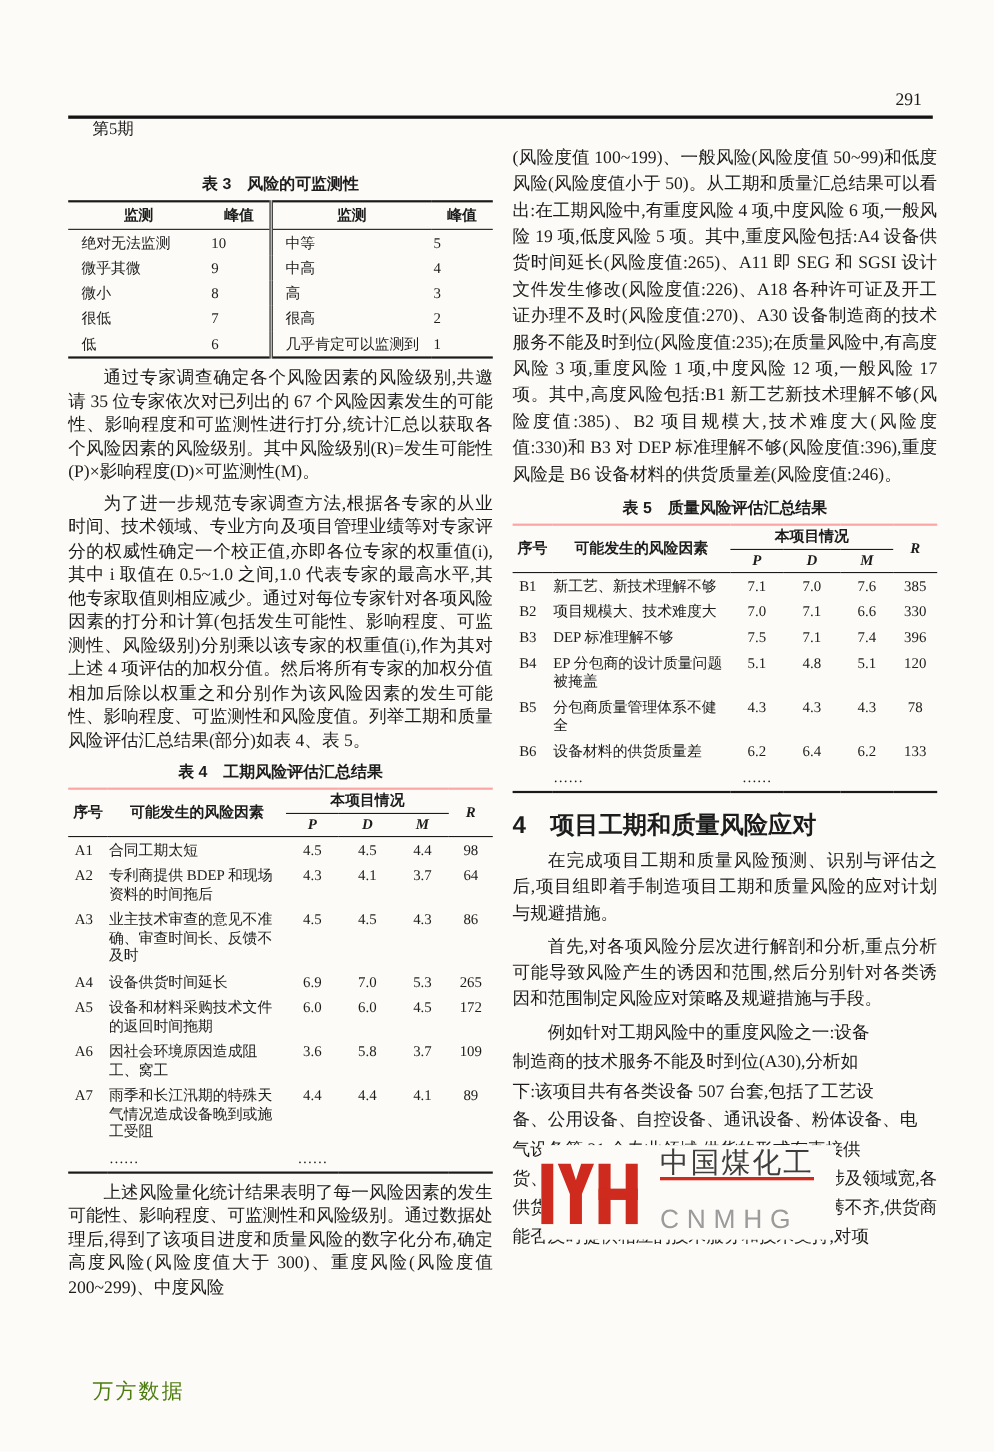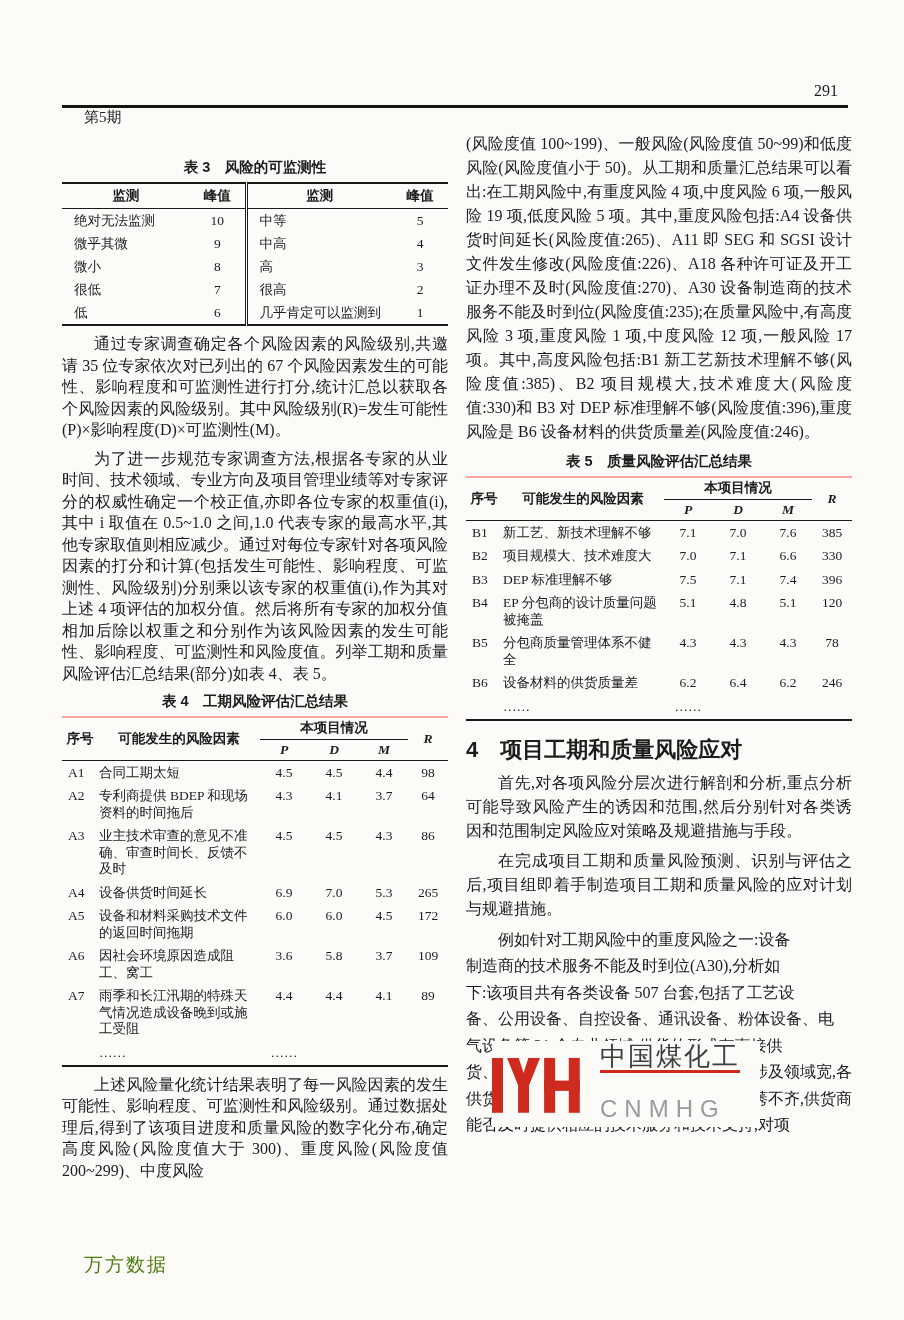--- a/index.html
+++ b/index.html
@@ -27,21 +27,21 @@
     font-size:14.5px;text-align:center;margin:8px 0 5px 0;}
   .sec-heading{font-family:Liberation Sans, sans-serif;font-weight:bold;
     font-size:22px;margin:14px 0 4px 0;}
   
   table{border-collapse:collapse;width:100%;table-layout:fixed;}
   .t3{font-size:13.5px;border-top:2px solid #1a1a1a;border-bottom:2px solid #1a1a1a;}
   .t3 thead{border-bottom:1.5px solid #1a1a1a;}
   .t3 th{font-family:"Liberation Sans","DejaVu Sans",sans-serif;font-weight:bold;padding:3px 2px;text-align:center;}
   .t3 td{padding:2.5px 2px;}
   .t3 .c-name{text-align:left;padding-left:12px;}
-  .t3 .c-val{text-align:center;}
+  .t3 .c-val{}
   .t3 .sep{border-left:3px double #1a1a1a;}
   .t45{font-size:13.5px;line-height:16.5px;border-top:2px solid #fca5a5;border-bottom:2px solid #1a1a1a;}
   .t45 thead{border-bottom:1.5px solid #1a1a1a;}
   .t45 th{font-family:"Liberation Sans","DejaVu Sans",sans-serif;font-weight:bold;padding:2px 1px;text-align:center;vertical-align:middle;}
   .t45 th.it,.t45 td.it{font-family:"Liberation Serif","DejaVu Serif",serif;font-style:italic;font-weight:bold;}
   .t45 .group-th{border-bottom:1px solid #1a1a1a;}
   .t45 td{padding:3.5px 1px;vertical-align:top;}
   .t45 .c-id{text-align:left;padding-left:6px;}
   .t45 .c-factor{text-align:left;padding-right:6px;}
   .t45 .c-num,.t45 .c-r{text-align:center;font-style:normal;}
@@ -284,36 +284,36 @@
             <td class="c-num">4.3</td>
             <td class="c-num">4.3</td>
             <td class="c-r">78</td>
           </tr>
           <tr>
             <td class="c-id">B6</td>
             <td class="c-factor">设备材料的供货质量差</td>
             <td class="c-num">6.2</td>
             <td class="c-num">6.4</td>
             <td class="c-num">6.2</td>
-            <td class="c-r">246</td>
+            <td class="c-r">133</td>
           </tr>
           <tr>
             <td class="c-id"></td>
             <td class="c-factor">……</td>
             <td class="c-num">……</td>
             <td class="c-num"></td>
             <td class="c-num"></td>
             <td class="c-r"></td>
           </tr>
         </tbody>
     </table>
 
     <div class="sec-heading">4　项目工期和质量风险应对</div>
+    <p class="para-r">在完成项目工期和质量风险预测、识别与评估之后,项目组即着手制造项目工期和质量风险的应对计划与规避措施。</p>
     <p class="para-r">首先,对各项风险分层次进行解剖和分析,重点分析可能导致风险产生的诱因和范围,然后分别针对各类诱因和范围制定风险应对策略及规避措施与手段。</p>
-    <p class="para-r">在完成项目工期和质量风险预测、识别与评估之后,项目组即着手制造项目工期和质量风险的应对计划与规避措施。</p>
 
     <div class="last-para">
 
       <div class="watermark">
         <svg class="wm-logo" viewBox="0 0 140 84">
           <g fill="#cf2a1e">
             <rect x="0" y="4" width="16" height="80"></rect>
             <polygon points="22,4 39,4 46,26 53,4 70,4 54,44 54,84 38,84 38,44"></polygon>
             <rect x="76" y="4" width="16" height="80"></rect>
             <rect x="112" y="4" width="16" height="80"></rect>

